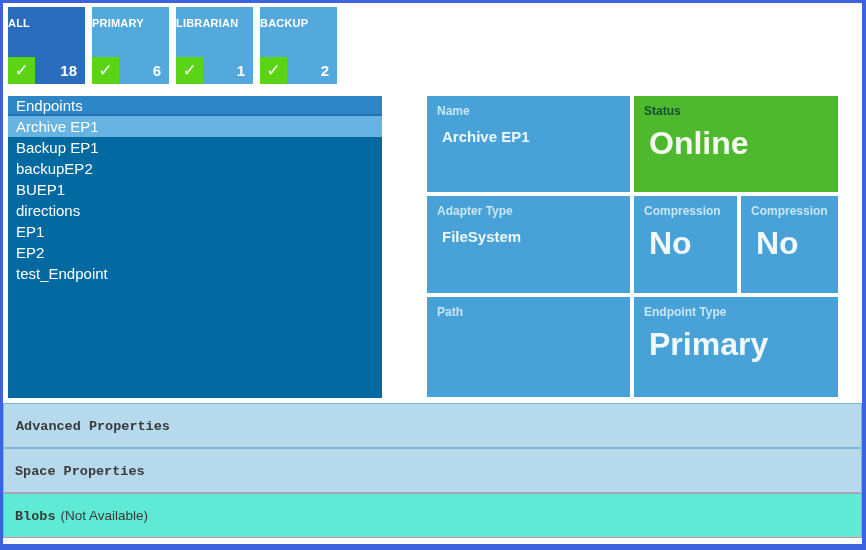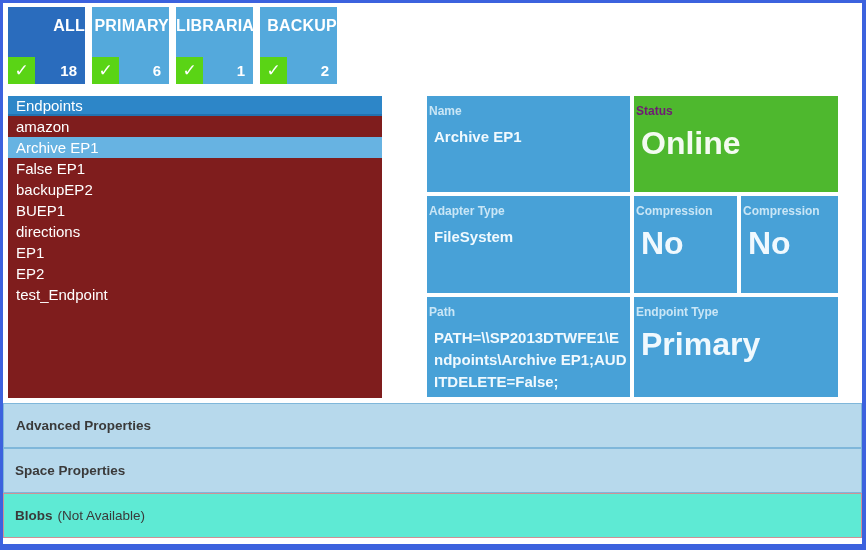--- a/index.html
+++ b/index.html
@@ -15,79 +15,79 @@
   }
 
   
   .filter-tiles { position:absolute; left:5px; top:4px; display:flex; gap:7px; }
   .ftile {
     position:relative; width:77px; height:77px;
     background:#54a9dc; color:#ffffff; cursor:pointer;
   }
   .ftile.active { background:#2a6cbd; }
   .ftile .flabel {
-    display:block; text-align:right; margin-top:10px;
-    font-size:16px; font-weight:bold; letter-spacing:.2px;
+    display:block; text-align:left; margin-top:10px;
+    font-size:11px; font-weight:bold; letter-spacing:.2px;
   }
   .ftile .fcheck {
     position:absolute; left:0; bottom:0; width:27px; height:27px;
     background:#5ad415; color:#ffffff; font-size:17px; font-weight:bold;
     display:flex; align-items:center; justify-content:center;
   }
   .ftile .fcount {
     position:absolute; right:8px; bottom:5px;
     font-size:15px; font-weight:bold;
   }
 
   
   .endpoints {
     position:absolute; left:5px; top:93px; width:374px; height:302px;
-    background:#7f1d1d;
+    background:#0369a1;
   }
   .endpoints-header {
     height:20px; line-height:20px; padding-left:8px;
     background:#2d86c8; border-bottom:2px solid #2272b0;
     color:#ffffff; font-size:15px;
   }
   .ep-item {
     height:21px; line-height:21px; padding-left:8px;
     color:#ffffff; font-size:15px; cursor:pointer; white-space:nowrap;
   }
   .ep-item.selected { background:#67b3e2; }
 
   
   .detail-grid {
     position:absolute; left:424px; top:93px;
     display:grid;
     grid-template-columns:203px 103px 97px;
     grid-template-rows:96px 97px 100px;
     gap:4px;
   }
-  .dtile { background:#48a1d7; padding:8px 2px; overflow:hidden; }
+  .dtile { background:#48a1d7; padding:8px 10px; overflow:hidden; }
   .dtile .dlabel { display:block; font-size:12px; font-weight:bold; color:#c9e6f6; }
   .dtile .dvalue {
     display:block; margin:10px 0 0 5px;
     font-size:15px; font-weight:bold; color:#f0f9fe;
   }
   .dtile .dvalue.big { font-size:32px; margin-top:7px; }
   .dtile.span2 { grid-column:span 2; }
   .dtile.green { background:#4eb82e; }
-  .dtile.green .dlabel { color:#701a75; }
+  .dtile.green .dlabel { color:#14532d; }
   .dtile.green .dvalue { color:#f4fbf1; }
   .dtile .dvalue.wrap { word-break:break-all; line-height:1.45; margin-top:8px; }
 
   
   .sections { position:absolute; left:0; top:400px; width:859px; }
   .section {
     height:45px; line-height:43px; padding-left:12px;
     border:1px solid #7fb7da; background:#b7d9ec;
     font-size:13.5px; color:#3a3a3a; cursor:pointer;
   }
   .section + .section { margin-top:0px;padding-left:11px; }
-  .section .stitle { font-weight:bold; }
+  .section .stitle { font-weight:bold;font-family:Liberation Mono, monospace; }
   .section .snote { font-weight:normal; margin-left:5px; }
   .section.unavailable { background:#5eead4; border-color:#cf9196; cursor:default; }
 </style>
 </head>
 <body>
 
 <div class="filter-tiles">
   <div class="ftile active">
     <span class="flabel">ALL</span>
     <span class="fcheck">✓</span>
@@ -105,23 +105,22 @@
   </div>
   <div class="ftile">
     <span class="flabel">BACKUP</span>
     <span class="fcheck">✓</span>
     <span class="fcount">2</span>
   </div>
 </div>
 
 <div class="endpoints">
   <div class="endpoints-header">Endpoints</div>
-  <div class="ep-item">amazon</div>
   <div class="ep-item selected">Archive EP1</div>
-  <div class="ep-item">False EP1</div>
+  <div class="ep-item">Backup EP1</div>
   <div class="ep-item">backupEP2</div>
   <div class="ep-item">BUEP1</div>
   <div class="ep-item">directions</div>
   <div class="ep-item">EP1</div>
   <div class="ep-item">EP2</div>
   <div class="ep-item">test_Endpoint</div>
 </div>
 
 <div class="detail-grid">
   <div class="dtile">
@@ -141,21 +140,20 @@
     <span class="dlabel">Compression</span>
     <span class="dvalue big">No</span>
   </div>
   <div class="dtile">
     <span class="dlabel">Compression</span>
     <span class="dvalue big">No</span>
   </div>
 
   <div class="dtile">
     <span class="dlabel">Path</span>
-    <span class="dvalue wrap">PATH=\\SP2013DTWFE1\Endpoints\Archive EP1;AUDITDELETE=False;</span>
   </div>
   <div class="dtile span2">
     <span class="dlabel">Endpoint Type</span>
     <span class="dvalue big">Primary</span>
   </div>
 </div>
 
 <div class="sections">
   <div class="section">
     <span class="stitle">Advanced Properties</span><span class="snote"></span>

